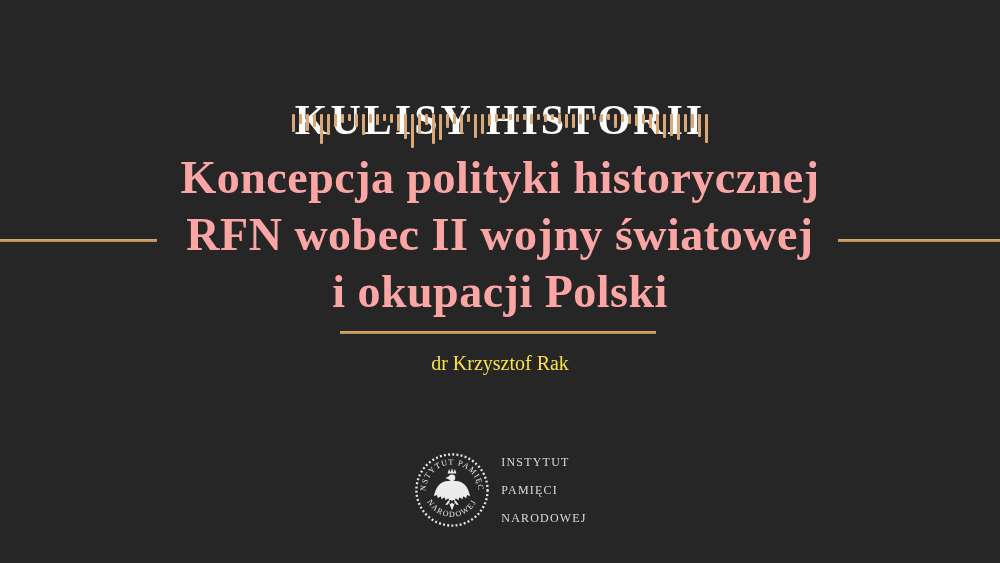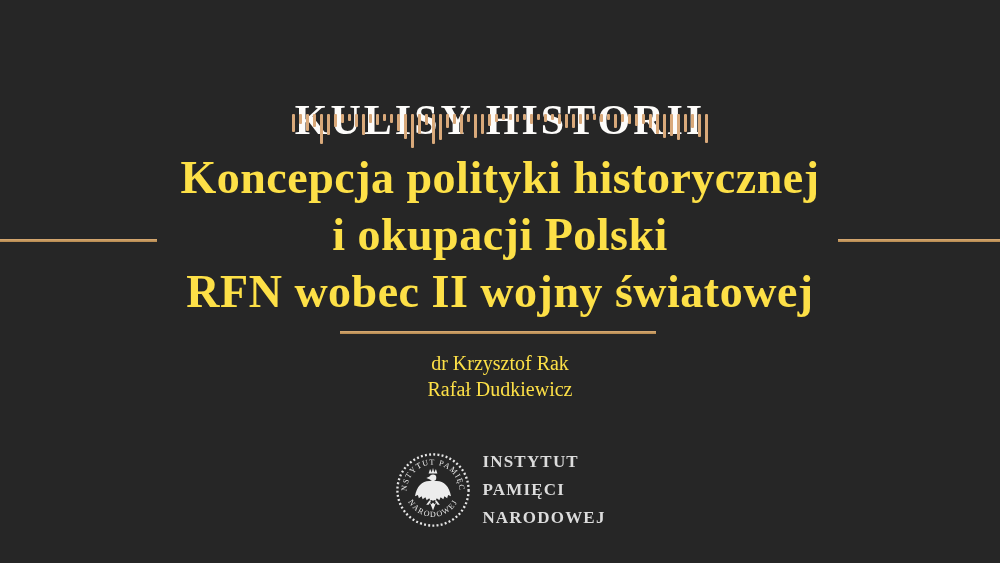--- a/index.html
+++ b/index.html
@@ -53,21 +53,21 @@
   
   .main-title {
     position: absolute;
     top: 149px;
     left: 0;
     right: 0;
     text-align: center;
     font-weight: bold;
     font-size: 46px;
     line-height: 57px;
-    color: #fde047;
+    color: #fca5a5;
     letter-spacing: 0.5px;
   }
 
   
   .rule {
     position: absolute;
     height: 3px;
     background: linear-gradient(#d8ab74, #b4884e);
   }
   .rule-left  { top: 239px; left: 0;  width: 157px; }
@@ -92,26 +92,25 @@
     top: 441px;
     left: 0;
     right: 0;
     display: flex;
     justify-content: center;
     align-items: center;
     gap: 10px;
   }
   .seal { display: block; }
   .org-name {
-    font-size: 17px;
+    font-size: 12px;
     line-height: 14px;
     letter-spacing: 1.2px;
     color: #dcdcdc;
     white-space: pre-line;
-    font-weight: bold;
   }
   .org-name div { white-space: nowrap; }
 </style>
 </head>
 <body>
 
 <div class="slide">
 
   <h1 class="series-title">KULISY HISTORII</h1>
 
@@ -173,31 +172,30 @@
       <div class="wf-bar" style="height: 22px;"></div>
       <div class="wf-bar" style="height: 26px;"></div>
       <div class="wf-bar" style="height: 18px;"></div>
       <div class="wf-bar" style="height: 14px;"></div>
       <div class="wf-bar" style="height: 23px;"></div>
       <div class="wf-bar" style="height: 29px;"></div>
     </div>
 
   <div class="main-title">
     <div>Koncepcja polityki historycznej</div>
+    <div>RFN wobec II wojny światowej</div>
     <div>i okupacji Polski</div>
-    <div>RFN wobec II wojny światowej</div>
   </div>
 
   <div class="rule rule-left"></div>
   <div class="rule rule-right"></div>
   <div class="rule rule-divider"></div>
 
   <div class="speakers">
     <div>dr Krzysztof Rak</div>
-    <div>Rafał Dudkiewicz</div>
   </div>
 
   <div class="logo-block">
     <svg class="seal" width="78" height="78" viewBox="0 0 80 80" aria-hidden="true">
       <defs>
         <path id="arcTop" d="M 13 41 A 27 27 0 0 1 67 41"></path>
         <path id="arcBottom" d="M 11.5 39 A 28.5 28.5 0 0 0 68.5 39"></path>
       </defs>
 
       <circle cx="40" cy="40" r="36.5" fill="none" stroke="#e6e6e6" stroke-width="2.4" stroke-dasharray="2 2.3"></circle>

